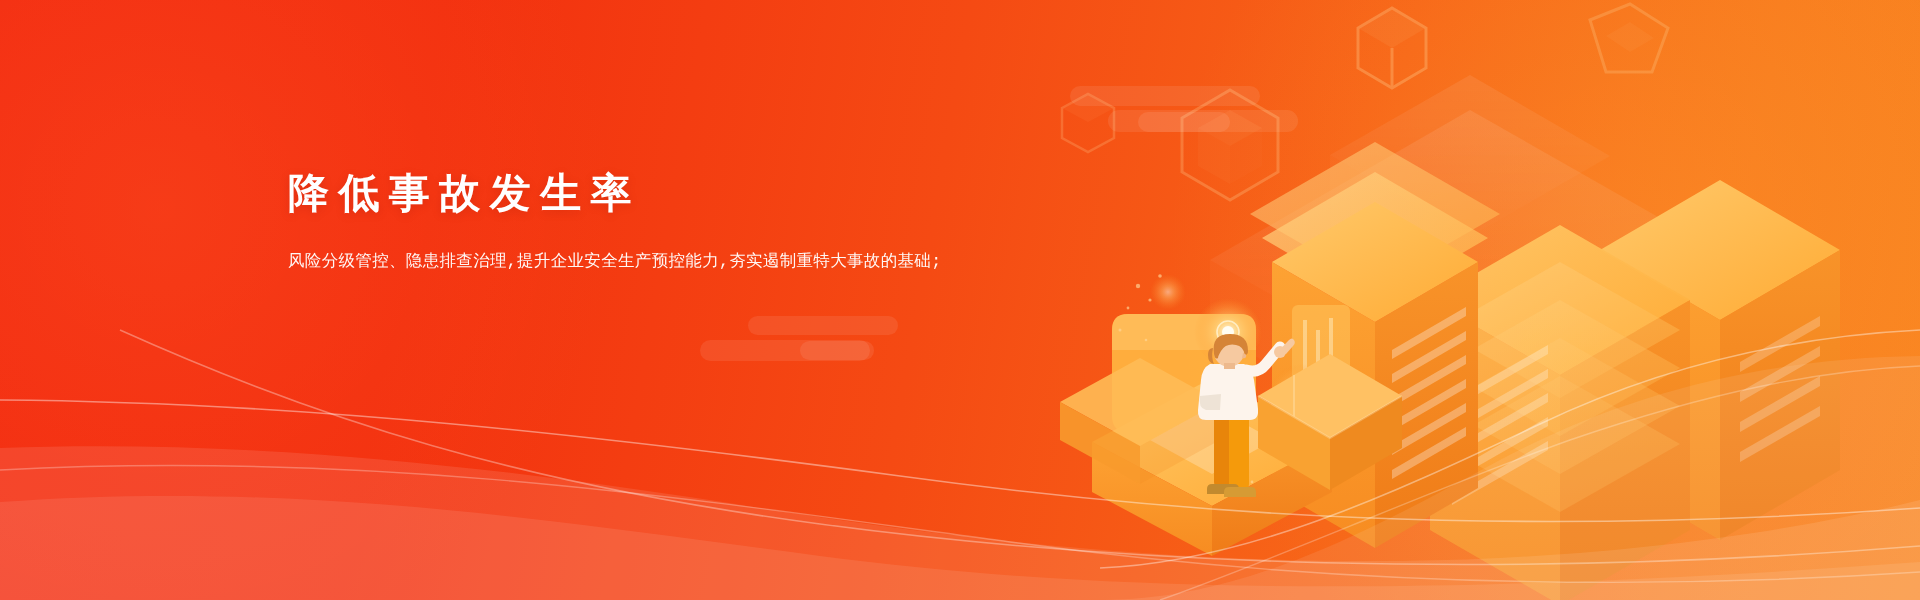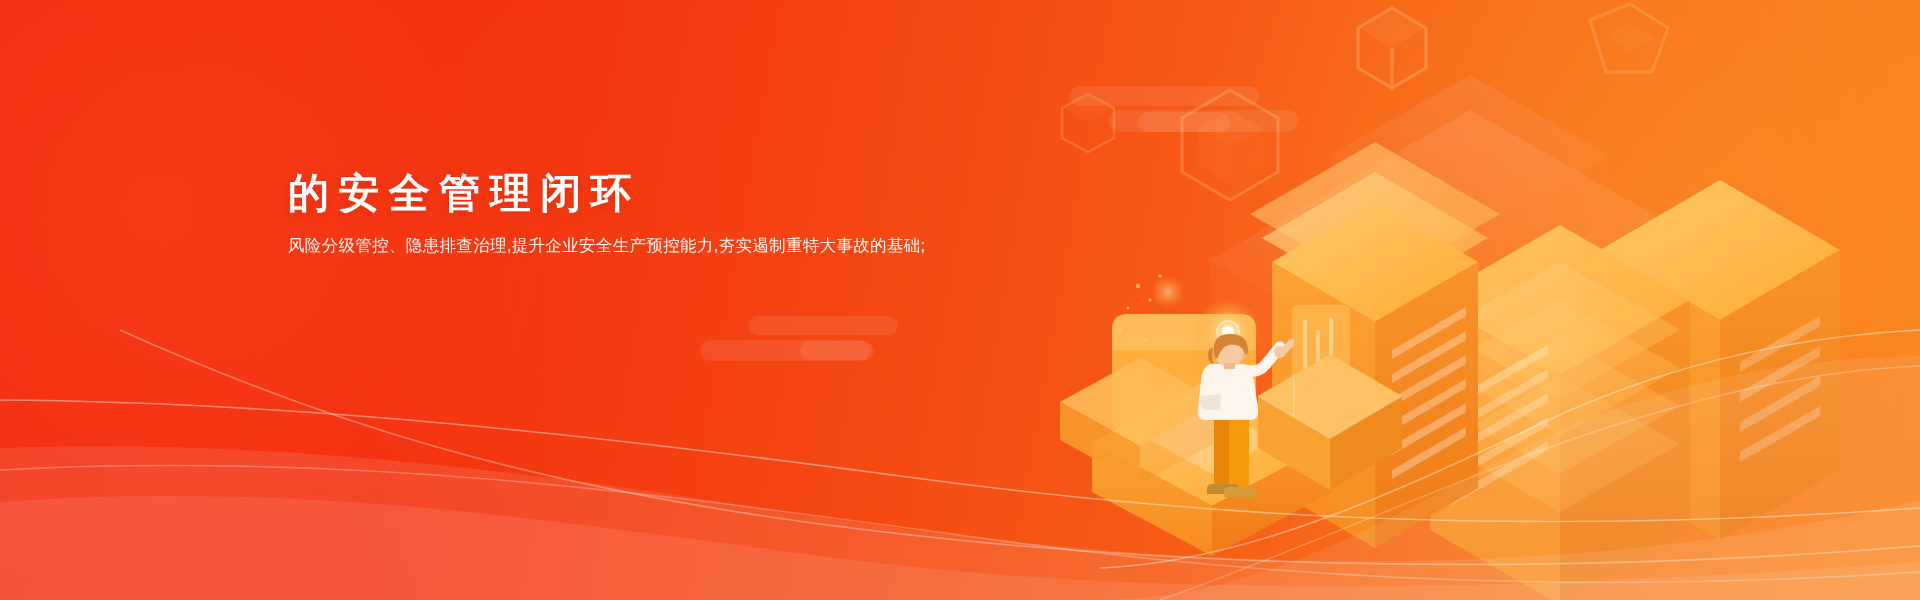--- a/index.html
+++ b/index.html
@@ -48,22 +48,22 @@
   .scene{ position:absolute; right:0; top:0; width:920px; height:600px; }
 
   
   .copy{ position:absolute; left:288px; top:168px; width:760px; }
   .title{
     color:#ffffff; font-size:41px; font-weight:700; letter-spacing:.23em;
     line-height:1.25; white-space:nowrap;
     text-shadow:0 2px 10px rgba(140,20,0,.20);
   }
   .sub{
-    margin-top:10px; color:rgba(255,255,255,.96);
-    font-size:16.5px; line-height:2.0; letter-spacing:.02em; font-weight:400;
+    margin-top:26px; color:rgba(255,255,255,.96);
+    font-size:16.5px; line-height:2.0; letter-spacing:.02em; font-weight:400;font-family:Liberation Mono, monospace;
   }
   .sub p{ white-space:nowrap; }
 </style>
 </head>
 <body>
 
 <div class="banner">
 
   <div class="glow-left"></div>
   <div class="glow-right"></div>
@@ -298,19 +298,19 @@
     <path d="M0,200 C380,180 700,230 1010,272 C1320,314 1620,322 1920,302" fill="none" stroke="#ffffff" stroke-opacity=".28" stroke-width="1.4"></path>
   </svg>
 
   <svg class="waves-right" viewBox="0 0 820 300" preserveAspectRatio="none">
     <path d="M0,300 C140,300 260,236 400,160 C520,96 660,58 820,56 L820,300 Z" fill="#ffffff" opacity=".085"></path>
     <path d="M0,268 C150,262 300,190 440,124 C570,62 700,36 820,30" fill="none" stroke="#ffffff" stroke-opacity=".40" stroke-width="1.6"></path>
     <path d="M60,300 C200,250 330,190 470,140 C610,92 720,70 820,66" fill="none" stroke="#ffffff" stroke-opacity=".26" stroke-width="1.4"></path>
   </svg>
 
   <div class="copy">
-    <h1 class="title">的安全管理闭环</h1>
+    <h1 class="title">降低事故发生率</h1>
     <div class="sub">
       <p>风险分级管控、隐患排查治理,提升企业安全生产预控能力,夯实遏制重特大事故的基础;</p>
     </div>
   </div>
 
 </div>
 
 </body></html>

